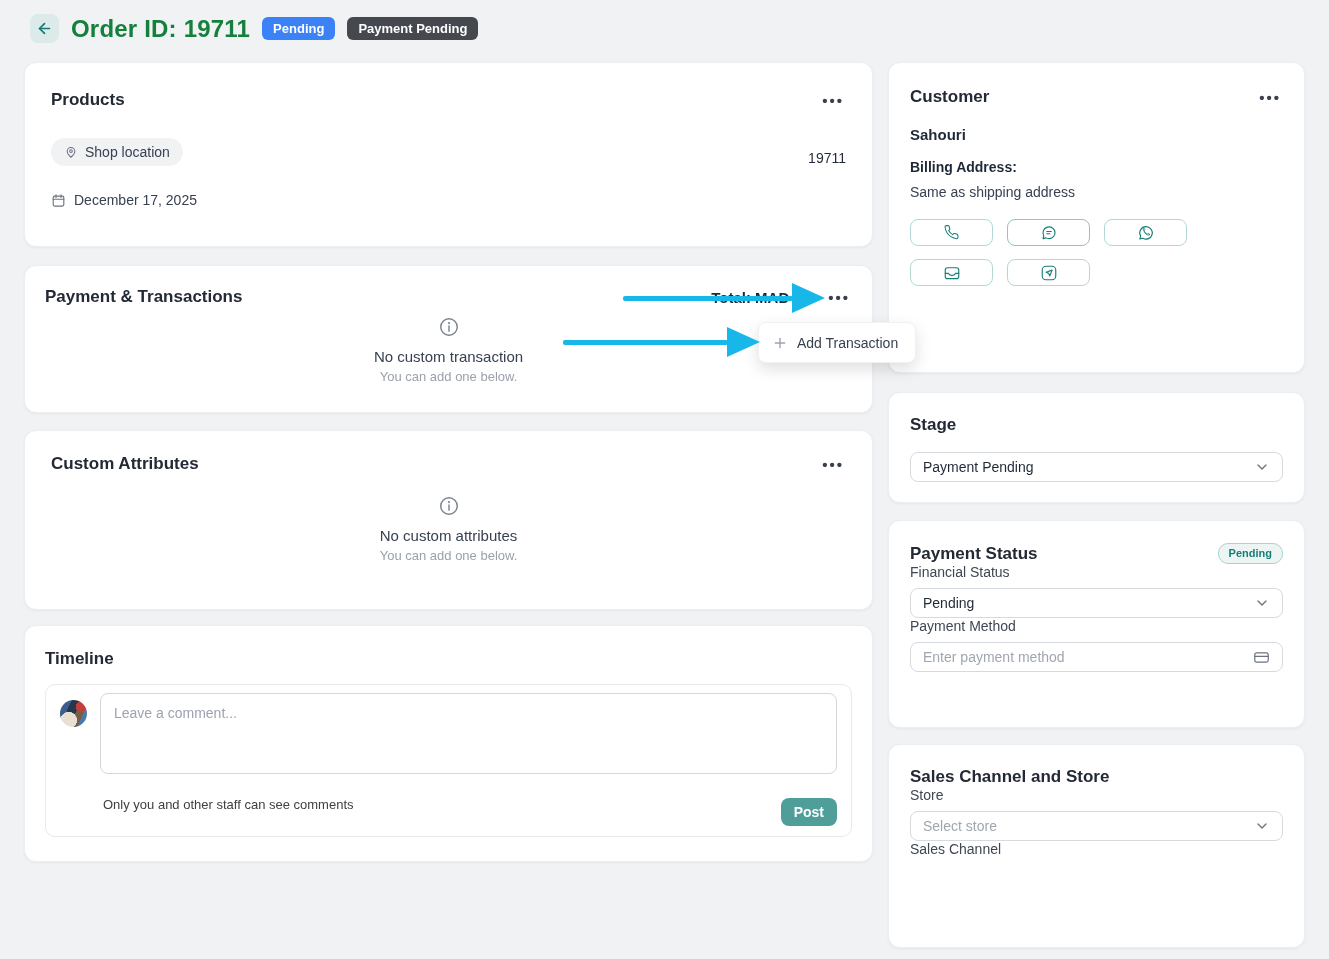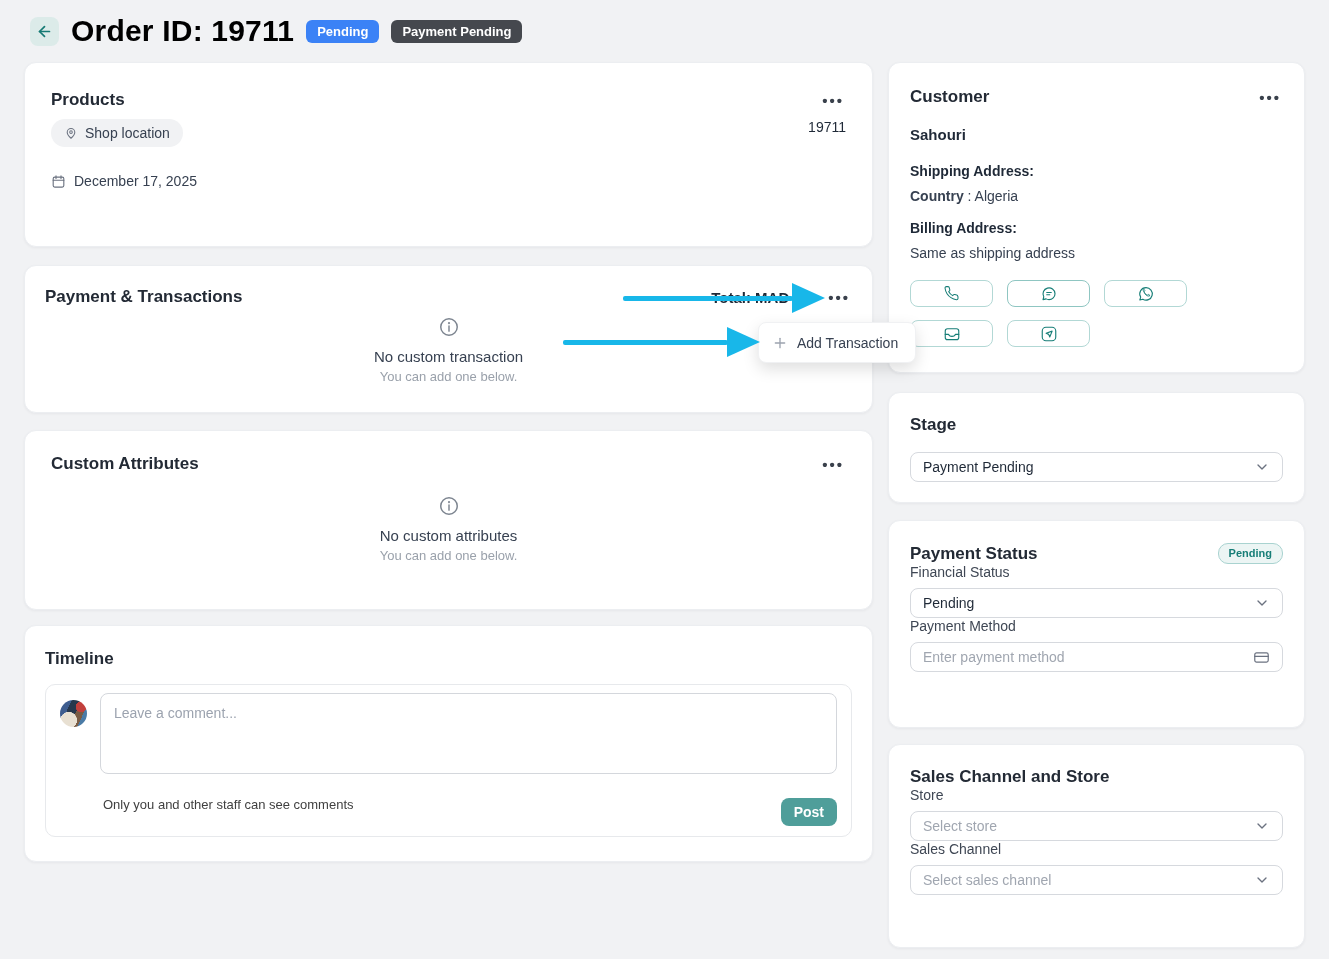--- a/index.html
+++ b/index.html
@@ -12,41 +12,41 @@
     overflow: hidden;
   }
   .page { position:relative; width:1329px; height:959px; }
 
   
   .header { position:absolute; left:30px; top:14px; display:flex; align-items:center; gap:12px; }
   .back-btn {
     width:29px; height:29px; border-radius:8px; background:#dcebe9;
     display:flex; align-items:center; justify-content:center; cursor:pointer; border:none;
   }
-  .page-title { font-size:30px; font-weight:800; color:#000000; letter-spacing:.2px; }
+  .page-title { font-size:24px; font-weight:800; color:#15803d; letter-spacing:.2px; }
   .badge { font-size:13px; font-weight:700; color:#fff; border-radius:6px; padding:5px 11px; line-height:1; }
   .badge.blue { background:#3b82f6; }
   .badge.dark { background:#45484e; }
 
   
   .card {
     position:absolute; background:#fff; border:1px solid #eceef1; border-radius:12px;
     box-shadow:0 1px 3px rgba(16,24,40,.05);
   }
   .card-title { font-size:17px; font-weight:700; color:#232a35; }
   .card-head { display:flex; align-items:center; }
   .spacer { flex:1; }
   .ellipsis {
     font-size:15px; font-weight:800; color:#3a414c; letter-spacing:2px; line-height:1;
     cursor:pointer; background:none; border:none; padding:2px 2px;
   }
 
   
   #card-products { left:24px; top:62px; width:849px; height:185px; padding:27px 26px; }
-  .pill-row { display:flex; align-items:flex-start; margin-top:9px; }
+  .pill-row { display:flex; align-items:flex-end; margin-top:28px; }
   .loc-pill {
     display:inline-flex; align-items:center; gap:7px; background:#f1f2f4; border-radius:16px;
     padding:6px 13px; font-size:14px; color:#374151; cursor:pointer;
   }
   .order-no { font-size:14px; color:#1f2937; }
   .date-row { display:flex; align-items:center; gap:8px; margin-top:26px; font-size:14px; color:#374151; }
 
   
   #card-payment { left:24px; top:265px; width:849px; height:148px; padding:21px 20px; }
   .pt-right { display:flex; align-items:center; gap:12px; }
@@ -257,24 +257,20 @@
     </div>
   </section>
 
   <section class="card" id="card-customer">
     <div class="card-head">
       <h2 class="card-title">Customer</h2>
       <span class="spacer"></span>
       <button class="ellipsis">•••</button>
     </div>
     <div class="cust-name">Sahouri</div>
-    <div class="ship-block">
-      <div class="addr-label">Shipping Address:</div>
-      <div class="addr-line"><b>Country</b><span> : Algeria</span></div>
-    </div>
     <div class="bill-block">
       <div class="addr-label">Billing Address:</div>
       <div class="addr-line">Same as shipping address</div>
     </div>
     <div class="contact-grid">
       <button class="contact-btn">
         <span>
           <svg width="17" height="17" viewBox="0 0 24 24" fill="none" stroke="#177e77" stroke-width="1.6" stroke-linecap="round" stroke-linejoin="round">
             <path d="M22 16.9v2.6a2 2 0 0 1-2.2 2 19.8 19.8 0 0 1-8.6-3.1 19.5 19.5 0 0 1-6-6A19.8 19.8 0 0 1 2.1 3.7 2 2 0 0 1 4.1 1.5h2.6a2 2 0 0 1 2 1.7c.1 1 .4 2 .7 2.9a2 2 0 0 1-.5 2.1L7.8 9.3a16 16 0 0 0 6 6l1.1-1.1a2 2 0 0 1 2.1-.5c.9.3 1.9.6 2.9.7a2 2 0 0 1 1.7 2z" transform="scale(0.92) translate(1,1)"></path>
           </svg>
@@ -360,28 +356,20 @@
     <div class="field-label mt16">Store</div>
     <div class="select mt8">
       <span class="val placeholder">Select store</span>
       <span>
         <svg width="16" height="16" viewBox="0 0 24 24" fill="none" stroke="#6b7280" stroke-width="2" stroke-linecap="round" stroke-linejoin="round">
             <polyline points="6 9 12 15 18 9"></polyline>
           </svg>
       </span>
     </div>
     <div class="field-label mt16">Sales Channel</div>
-    <div class="select mt8">
-      <span class="val placeholder">Select sales channel</span>
-      <span>
-        <svg width="16" height="16" viewBox="0 0 24 24" fill="none" stroke="#6b7280" stroke-width="2" stroke-linecap="round" stroke-linejoin="round">
-            <polyline points="6 9 12 15 18 9"></polyline>
-          </svg>
-      </span>
-    </div>
   </section>
 
   <div class="menu-popup">
     <span>
       <svg width="16" height="16" viewBox="0 0 24 24" fill="none" stroke="#9ca3af" stroke-width="2" stroke-linecap="round">
         <line x1="12" y1="5" x2="12" y2="19"></line>
           <line x1="5" y1="12" x2="19" y2="12"></line>
       </svg>
     </span>
     <span class="label">Add Transaction</span>

